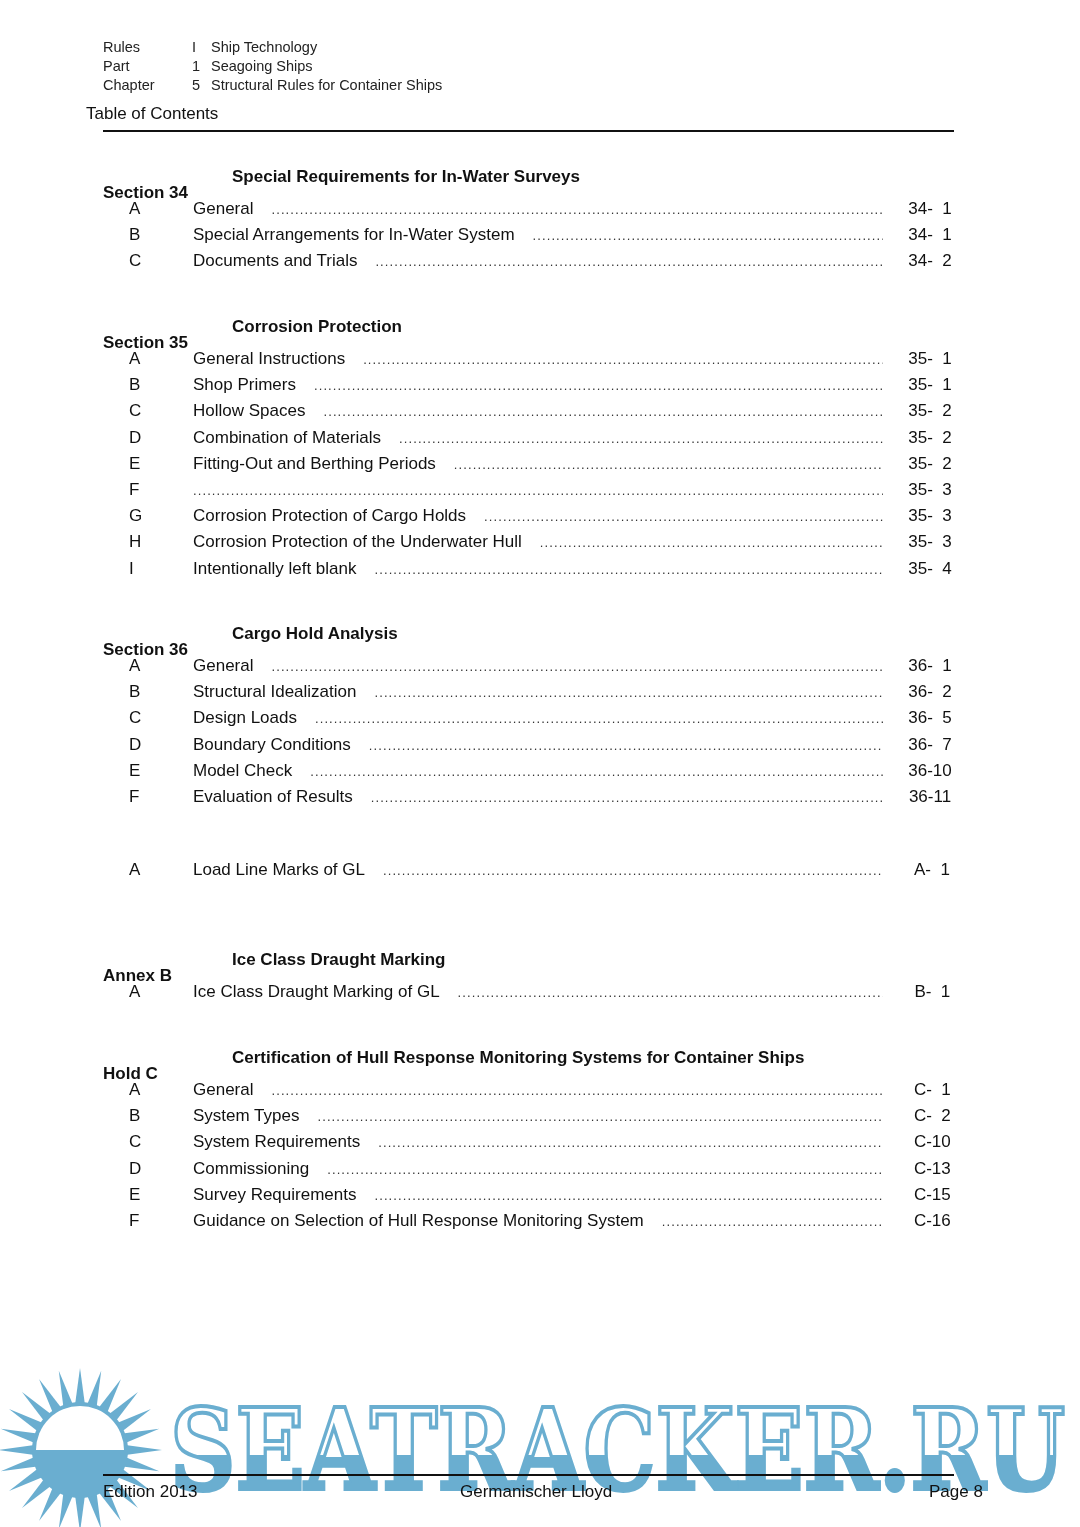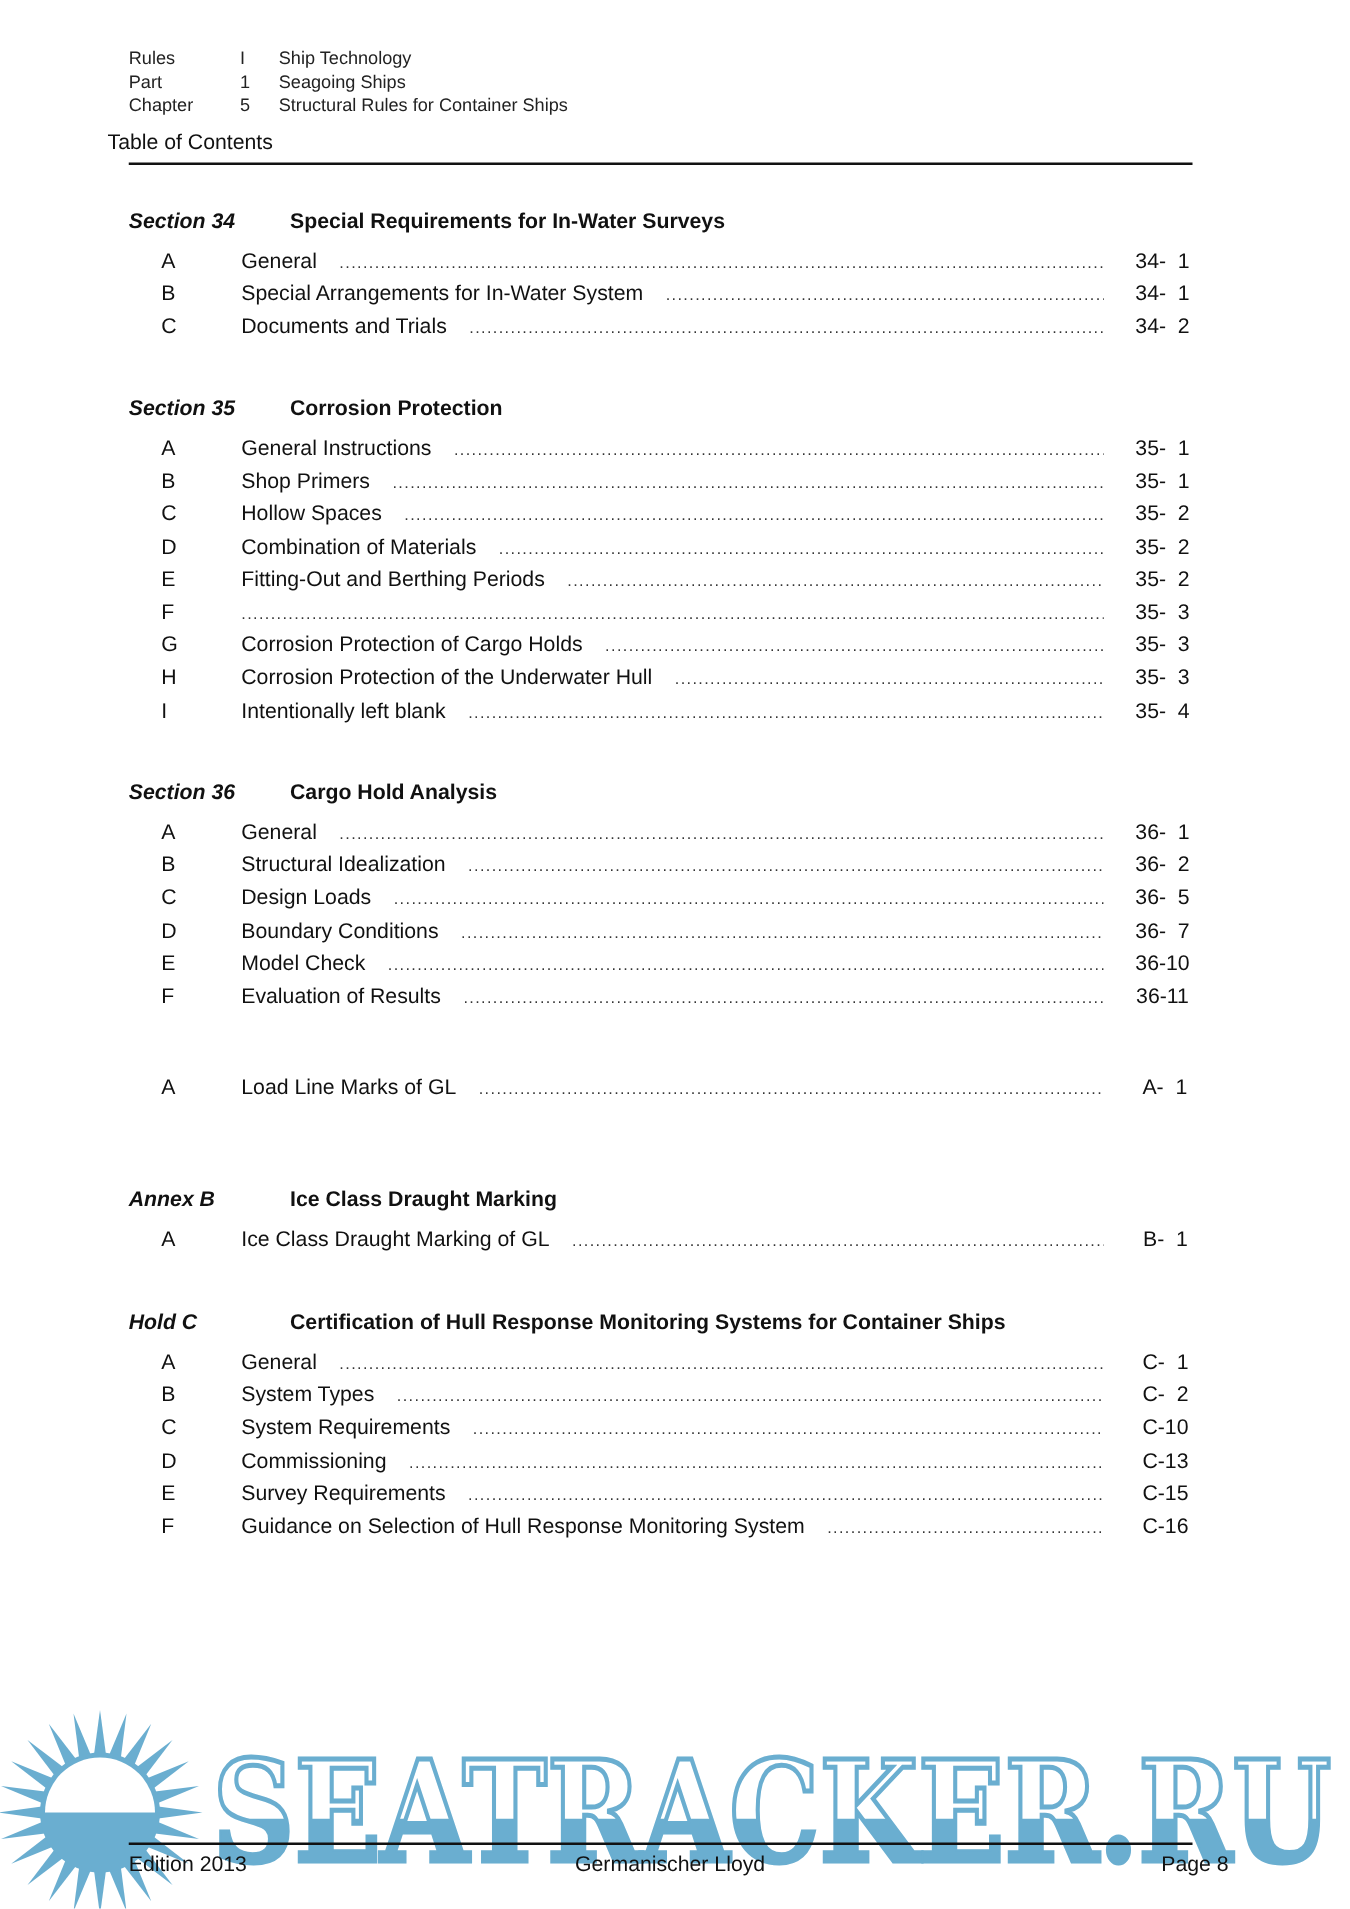--- a/index.html
+++ b/index.html
@@ -3,27 +3,27 @@
 <meta charset="utf-8">
 <style>
   html, body { margin: 0; padding: 0; background: #ffffff; }
   body {
     width: 1080px; height: 1527px; position: relative; overflow: hidden;
     font-family: "Liberation Sans", sans-serif; color: #111;
   }
   .hdr-row { position: absolute; left: 103px; font-size: 14.5px; color: #222; height: 19px; }
   .hdr-row .c1 { position: absolute; left: 0; }
   .hdr-row .c2 { position: absolute; left: 89px; }
-  .hdr-row .c3 { position: absolute; left: 120px; white-space: nowrap; }
+  .hdr-row .c3 { position: absolute; left: 108px; white-space: nowrap; }
   .toc-title { position: absolute; left: 86px; top: 104px; font-size: 17px; color: #111; }
   .rule-top { position: absolute; left: 103px; top: 130px; width: 851px; height: 2px; background: #111; }
 
   .sec { position: absolute; left: 103px; width: 850px; }
   .sec-head { position: relative; height: 24px; font-weight: bold; font-size: 17px; }
-  .sec-head .num { position: absolute; left: 0; top: 0; font-style: italic; }
+  .sec-head .num { position: absolute; left: 0; top: 16px; }
   .sec-head .title { position: absolute; left: 129px; top: 0; white-space: nowrap; }
   .entries { margin-top: 8px; }
   .entry { position: relative; height: 26.2px; font-size: 17px; }
   .entry .letter { position: absolute; left: 26px; top: 0; }
   .entry .etitle { position: absolute; left: 90px; top: 0; right: 70px; display: flex; white-space: nowrap; }
   .entry .etitle .txt { padding-right: 18px; }
   .entry .etitle .dots { flex: 1; overflow: hidden; color: #333; font-size: 13px; letter-spacing: 1.1px; line-height: 22px; }
   .entry .page { position: absolute; right: 0; top: 0; width: 46px; white-space: pre; text-align: center; font-variant-numeric: tabular-nums; }
 
   .watermark { position: absolute; left: 0; top: 1365px; width: 1080px; height: 162px; }

